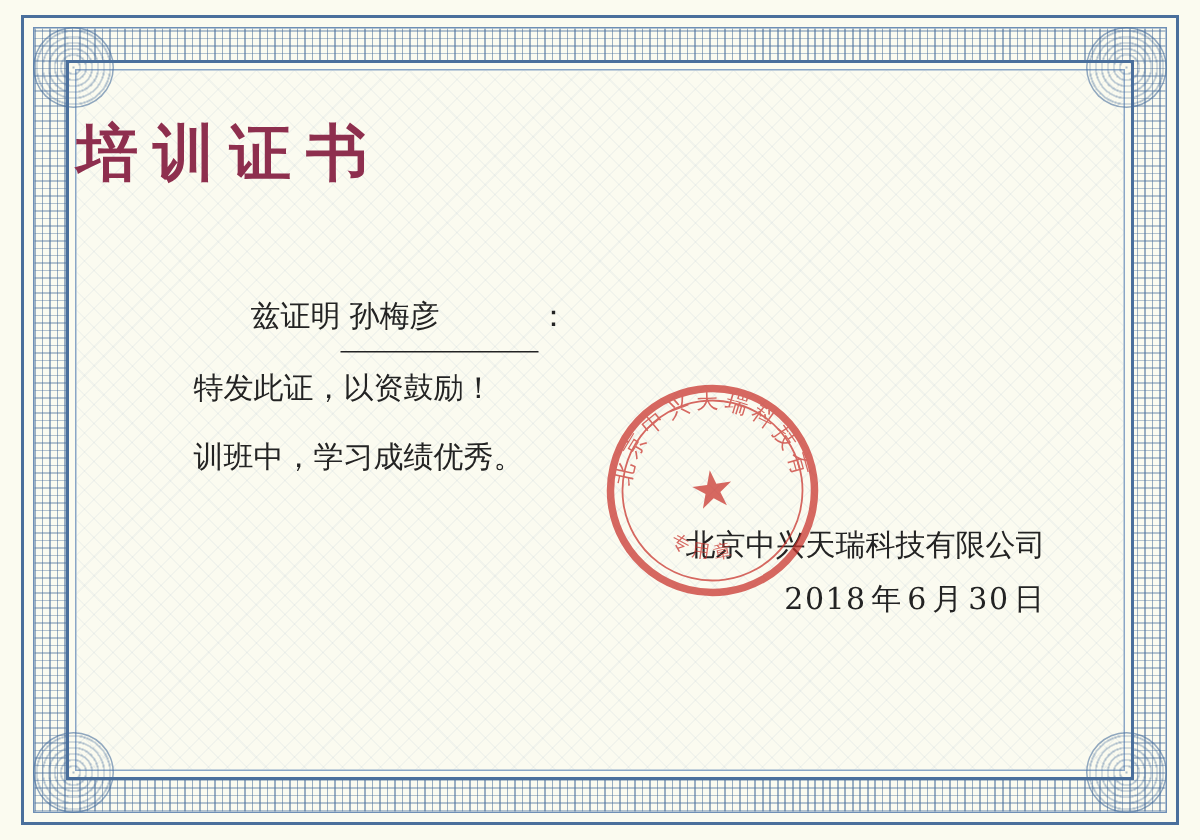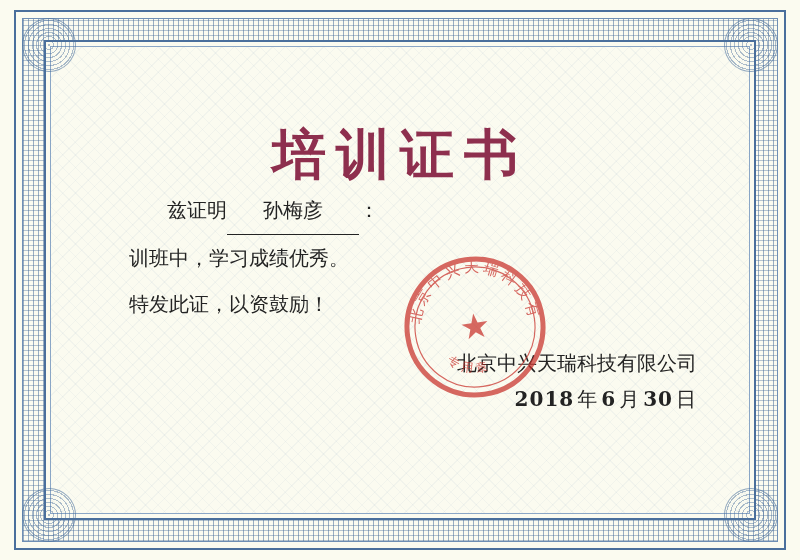--- a/index.html
+++ b/index.html
@@ -127,63 +127,61 @@
     bottom: 47px;
     font-family: "DejaVu Serif", serif;
     color: #2d2d2d;
   }
 
   .title {
     position: absolute;
     top: 28px;
     left: 0;
     right: 0;
-    text-align: center;
-    font-family: "DejaVu Serif", serif;
-    font-size: 54px;
+    text-align: left;
+    font-family: "DejaVu Serif", serif;
+    font-size: 41px;
     font-weight: bold;
     letter-spacing: 10px;
     color: #8e2f4e;
-    margin-top: 44px;
   }
 
   .body-block {
     position: absolute;
     top: 140px;
     left: 78px;
     right: 40px;
     font-size: 20px;
     line-height: 46px;
     color: #232323;
     font-family: "DejaVu Serif", serif;
   }
   .line { white-space: nowrap; }
   .indent { padding-left: 38px; }
   .name-blank {
     display: inline-block;
     min-width: 120px;
-    text-align: center;
     border-bottom: 1.5px solid #232323;
     padding: 0 6px 1px 6px;
   }
 
   .signature {
     position: absolute;
     right: 52px;
     top: 298px;
     text-align: right;
     font-size: 20px;
     line-height: 36px;
     color: #232323;
     font-family: "DejaVu Serif", serif;
   }
   .date-line {
     letter-spacing: 1px;
   }
-  .date-line .num { padding: 0 3px; font-weight: bold; }
+  .date-line .num { padding: 0 3px; }
 
   
   .seal {
     position: absolute;
     left: 400px;
     top: 252px;
     width: 150px;
     height: 150px;
     transform: rotate(-8deg);
     opacity: 0.72;
@@ -210,22 +208,22 @@
   <div class="paper-pattern"></div>
 
   <div class="content">
 
     <div class="title">培训证书</div>
 
     <div class="body-block">
       <div class="line indent">
         <span>兹证明</span><span class="name-blank">孙梅彦</span><span>：</span>
       </div>
+      <div class="line">特发此证，以资鼓励！</div>
       <div class="line">训班中，学习成绩优秀。</div>
-      <div class="line">特发此证，以资鼓励！</div>
     </div>
 
     <div class="signature">
       <div>北京中兴天瑞科技有限公司</div>
       <div class="date-line">
         <span class="num">2018</span><span>年</span><span class="num">6</span><span>月</span><span class="num">30</span><span>日</span>
       </div>
     </div>
   </div>
 

